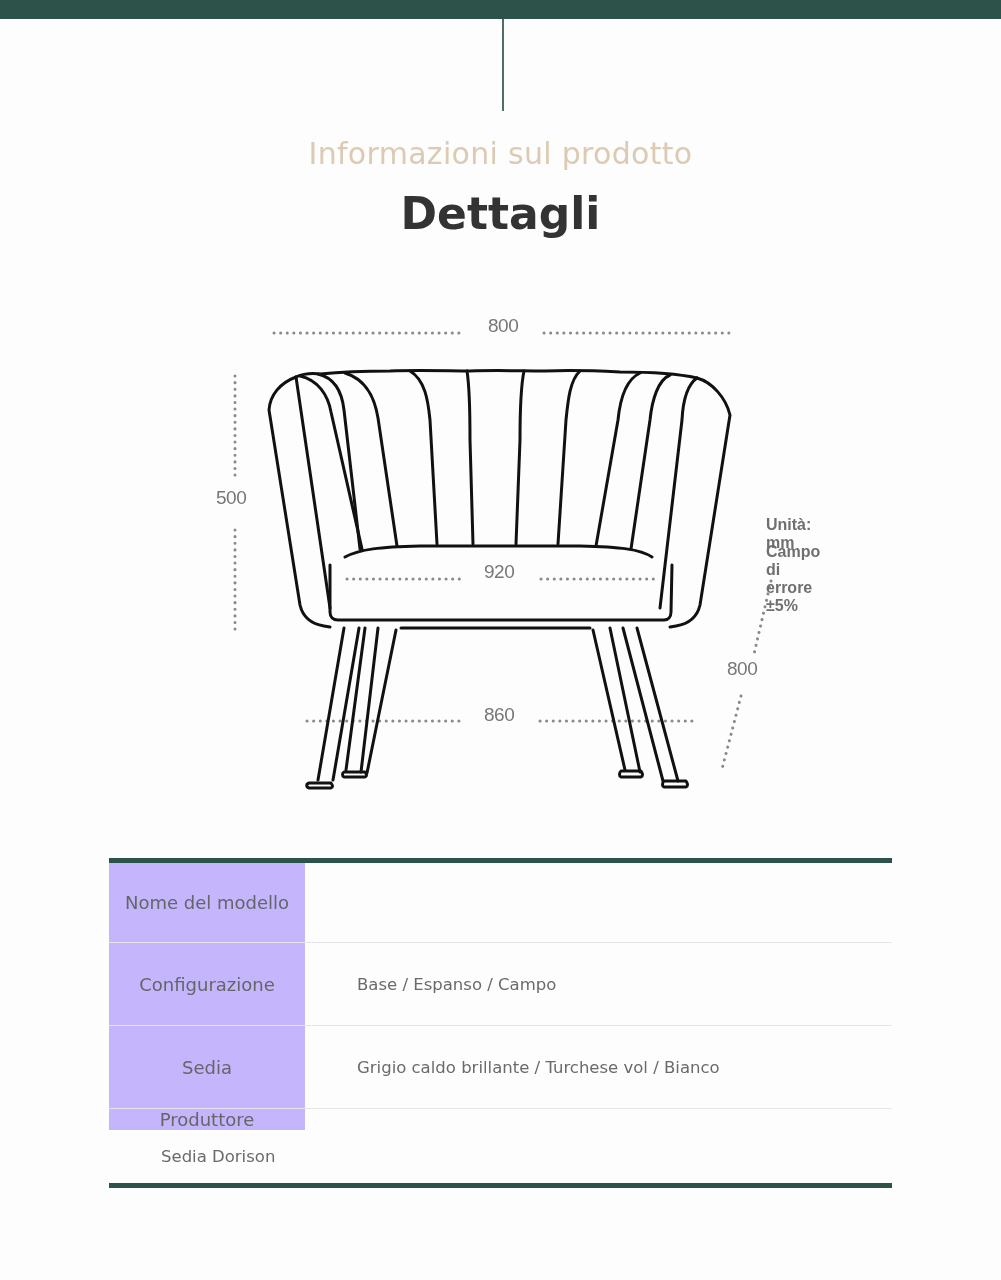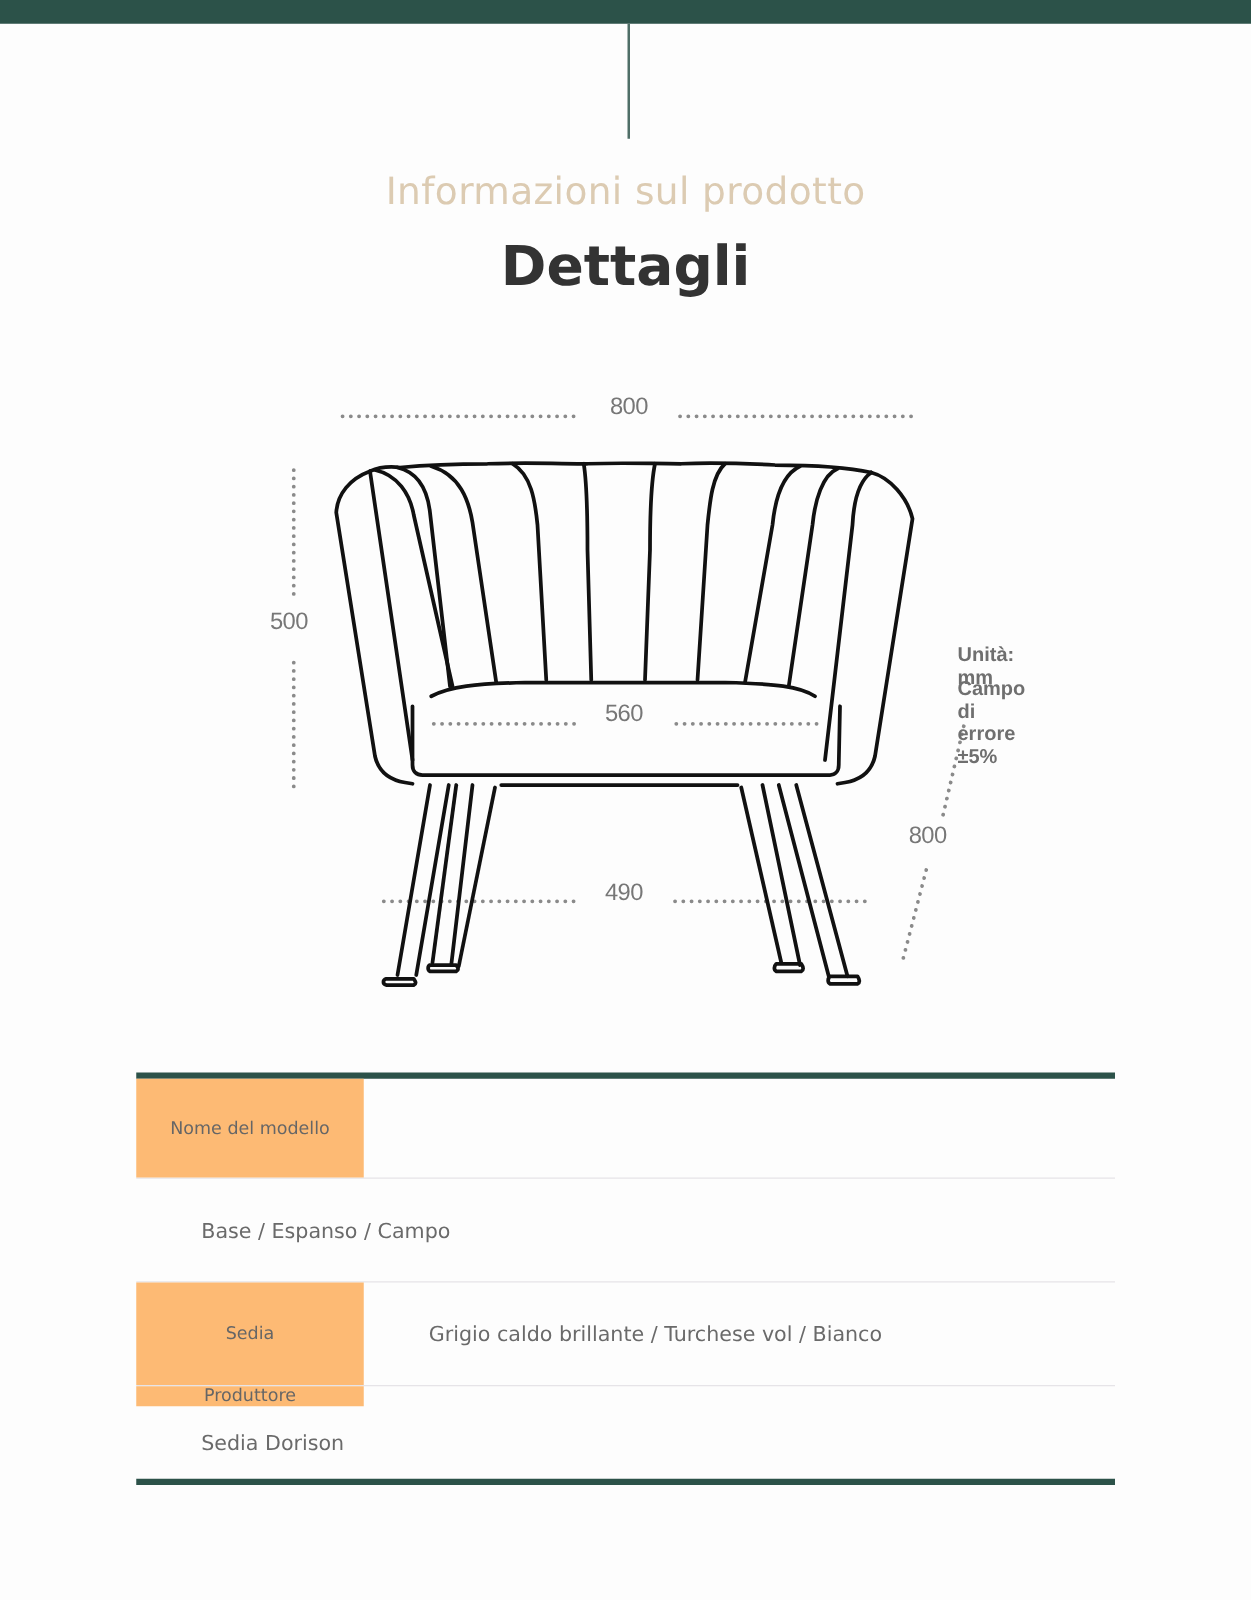--- a/index.html
+++ b/index.html
@@ -77,27 +77,27 @@
       width: 783px;
       border-top: 5px solid #2c5249;
       border-bottom: 5px solid #2c5249;
     }
     .spec-row {
       display: flex;
       border-bottom: 1px solid #e6e4e8;
     }
     .spec-row:last-child { border-bottom: none; flex-direction: column; }
     .spec-key {
-      width: 182px;
-      background: #fdba74;
+      width: 196px;
+      background: #c4b5fd;
       display: flex;
       align-items: center;
       justify-content: center;
       font-family: "DejaVu Sans", sans-serif;
-      font-size: 14px;
+      font-size: 18px;
       color: #666666;
     }
     .spec-val {
       flex: 1;
       padding-left: 52px;
       display: flex;
       align-items: center;
       font-family: "DejaVu Sans", sans-serif;
       font-size: 16.5px;
       color: #6a6a6a;
@@ -170,33 +170,34 @@
       <path d="M610,628 L640,772"></path>
       <path d="M623,628 L663,781"></path>
       <path d="M637,628 L678,781"></path>
       <path d="M621,771 L641,771 C643,774 643,776 641,777 L621,777 C619,776 619,773 621,771 Z"></path>
       <path d="M664,781 L686,781 C688,784 688,786 686,787 L664,787 C662,786 662,783 664,781 Z"></path>
     </g>
   </svg>
 
   <div class="dim-label" style="left:488px;top:315px">800</div>
   <div class="dim-label" style="left:216px;top:487px">500</div>
-  <div class="dim-label" style="left:484px;top:561px">560</div>
-  <div class="dim-label" style="left:484px;top:704px">490</div>
+  <div class="dim-label" style="left:484px;top:561px">920</div>
+  <div class="dim-label" style="left:484px;top:704px">860</div>
   <div class="dim-label" style="left:727px;top:658px">800</div>
 
   <div class="note" style="top:516px">Unità: mm</div>
   <div class="note" style="top:543px">Campo di errore ±5%</div>
 </div>
 
 <div class="spec-table">
   <div class="spec-row" style="height:79px">
     <div class="spec-key">Nome del modello</div>
   </div>
   <div class="spec-row" style="height:82px">
+    <div class="spec-key">Configurazione</div>
     <div class="spec-val">Base / Espanso / Campo</div>
   </div>
   <div class="spec-row" style="height:82px">
     <div class="spec-key">Sedia</div>
     <div class="spec-val">Grigio caldo brillante / Turchese vol / Bianco</div>
   </div>
   <div class="spec-row" style="height:74px">
     <div class="spec-key">Produttore</div>
     <div class="spec-val">Sedia Dorison</div>
   </div>

